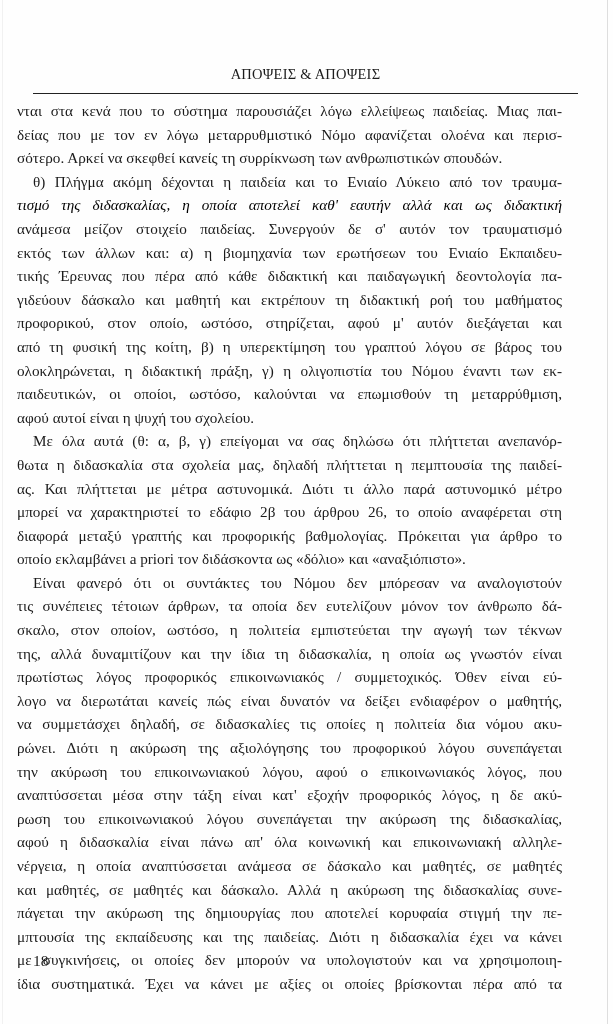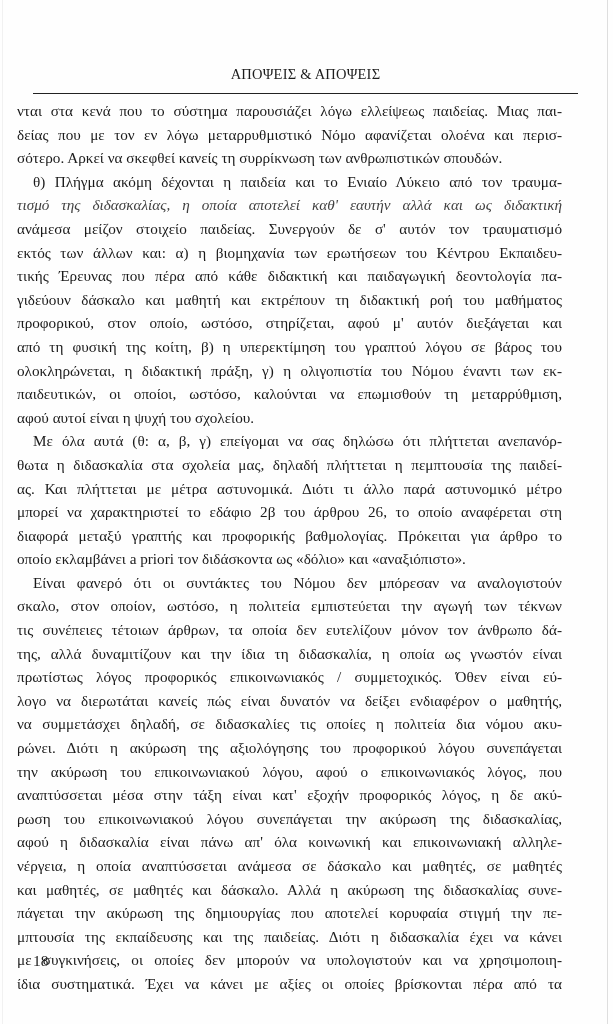--- a/index.html
+++ b/index.html
@@ -9,21 +9,21 @@
   .edge-right { position: absolute; left: 607px; top: 0; width: 1px; height: 1024px; background: #dedede; }
   .edge-left { position: absolute; left: 2px; top: 0; width: 1px; height: 1024px; background: #f1f1f1; }
   .running-head { position: absolute; left: 33px; width: 545px; top: 66px; text-align: center;
                   font-size: 14.5px; letter-spacing: 0.2px; color: #1c1c1c; }
   .rule { position: absolute; left: 33px; top: 93px; width: 545px; height: 0; border-top: 1.3px solid #222; }
   .body { position: absolute; left: 17px; top: 99px; width: 545px; }
   .line { display: block; height: 23.6px; line-height: 23.6px; font-size: 15.2px;
           text-align: justify; text-align-last: justify; white-space: nowrap; overflow: visible; }
   .line.last { text-align-last: left; }
   .line.indent { padding-left: 16px; }
-  .it { font-style: italic; color: #404040; }
+  .it { font-style: italic; color: #000000; }
   .page-number { position: absolute; left: 33px; top: 952px; font-size: 15.5px; color: #1a1a1a; }
 </style>
 </head>
 <body>
 
 <div class="page">
   <div class="edge-left"></div>
   <div class="edge-right"></div>
 
   <div class="running-head">ΑΠΟΨΕΙΣ &amp; ΑΠΟΨΕΙΣ</div>
@@ -31,39 +31,39 @@
 
   <div class="body">
 
     <span class="line">νται στα κενά που το σύστημα παρουσιάζει λόγω ελλείψεως παιδείας. Μιας παι-</span>
     <span class="line">δείας που με τον εν λόγω μεταρρυθμιστικό Νόμο αφανίζεται ολοένα και περισ-</span>
     <span class="line last">σότερο. Αρκεί να σκεφθεί κανείς τη συρρίκνωση των ανθρωπιστικών σπουδών.</span>
 
     <span class="line indent">θ) Πλήγμα ακόμη δέχονται η παιδεία και το Ενιαίο Λύκειο από τον τραυμα-</span>
     <span class="line it">τισμό της διδασκαλίας, η οποία αποτελεί καθ' εαυτήν αλλά και ως διδακτική</span>
     <span class="line">ανάμεσα μείζον στοιχείο παιδείας. Συνεργούν δε σ' αυτόν τον τραυματισμό</span>
-    <span class="line">εκτός των άλλων και: α) η βιομηχανία των ερωτήσεων του Κέντρου Εκπαιδευ-</span>
+    <span class="line">εκτός των άλλων και: α) η βιομηχανία των ερωτήσεων του Ενιαίο Εκπαιδευ-</span>
     <span class="line">τικής Έρευνας που πέρα από κάθε διδακτική και παιδαγωγική δεοντολογία πα-</span>
     <span class="line">γιδεύουν δάσκαλο και μαθητή και εκτρέπουν τη διδακτική ροή του μαθήματος</span>
     <span class="line">προφορικού, στον οποίο, ωστόσο, στηρίζεται, αφού μ' αυτόν διεξάγεται και</span>
     <span class="line">από τη φυσική της κοίτη, β) η υπερεκτίμηση του γραπτού λόγου σε βάρος του</span>
     <span class="line">ολοκληρώνεται, η διδακτική πράξη, γ) η ολιγοπιστία του Νόμου έναντι των εκ-</span>
     <span class="line">παιδευτικών, οι οποίοι, ωστόσο, καλούνται να επωμισθούν τη μεταρρύθμιση,</span>
     <span class="line last">αφού αυτοί είναι η ψυχή του σχολείου.</span>
 
     <span class="line indent">Με όλα αυτά  (θ: α, β, γ) επείγομαι να σας δηλώσω ότι πλήττεται ανεπανόρ-</span>
     <span class="line">θωτα η διδασκαλία στα σχολεία μας, δηλαδή πλήττεται η πεμπτουσία της παιδεί-</span>
     <span class="line">ας. Και πλήττεται με μέτρα αστυνομικά. Διότι τι άλλο παρά αστυνομικό μέτρο</span>
     <span class="line">μπορεί να  χαρακτηριστεί το εδάφιο 2β του άρθρου 26, το οποίο αναφέρεται στη</span>
     <span class="line">διαφορά μεταξύ γραπτής και προφορικής βαθμολογίας. Πρόκειται για άρθρο το</span>
     <span class="line last">οποίο εκλαμβάνει a priori τον  διδάσκοντα ως «δόλιο» και «αναξιόπιστο».</span>
 
     <span class="line indent">Είναι φανερό ότι οι συντάκτες του Νόμου δεν μπόρεσαν  να αναλογιστούν</span>
+    <span class="line">τις συνέπειες τέτοιων άρθρων, τα οποία δεν ευτελίζουν μόνον τον άνθρωπο δά-</span>
     <span class="line">σκαλο, στον οποίον, ωστόσο, η πολιτεία εμπιστεύεται την αγωγή των τέκνων</span>
-    <span class="line">τις συνέπειες τέτοιων άρθρων, τα οποία δεν ευτελίζουν μόνον τον άνθρωπο δά-</span>
     <span class="line">της, αλλά δυναμιτίζουν και την ίδια τη διδασκαλία, η οποία ως γνωστόν είναι</span>
     <span class="line">πρωτίστως λόγος προφορικός επικοινωνιακός / συμμετοχικός. Όθεν είναι εύ-</span>
     <span class="line">λογο να διερωτάται κανείς πώς είναι δυνατόν να δείξει ενδιαφέρον ο μαθητής,</span>
     <span class="line">να συμμετάσχει δηλαδή, σε διδασκαλίες τις οποίες η πολιτεία δια νόμου ακυ-</span>
     <span class="line">ρώνει. Διότι η ακύρωση της αξιολόγησης του προφορικού λόγου συνεπάγεται</span>
     <span class="line">την ακύρωση του επικοινωνιακού λόγου, αφού ο επικοινωνιακός λόγος, που</span>
     <span class="line">αναπτύσσεται μέσα στην τάξη είναι κατ' εξοχήν προφορικός λόγος, η δε ακύ-</span>
     <span class="line">ρωση του επικοινωνιακού λόγου συνεπάγεται την ακύρωση της διδασκαλίας,</span>
     <span class="line">αφού η διδασκαλία είναι πάνω απ' όλα κοινωνική και επικοινωνιακή αλληλε-</span>
     <span class="line">νέργεια, η οποία αναπτύσσεται ανάμεσα σε δάσκαλο και μαθητές, σε μαθητές</span>

